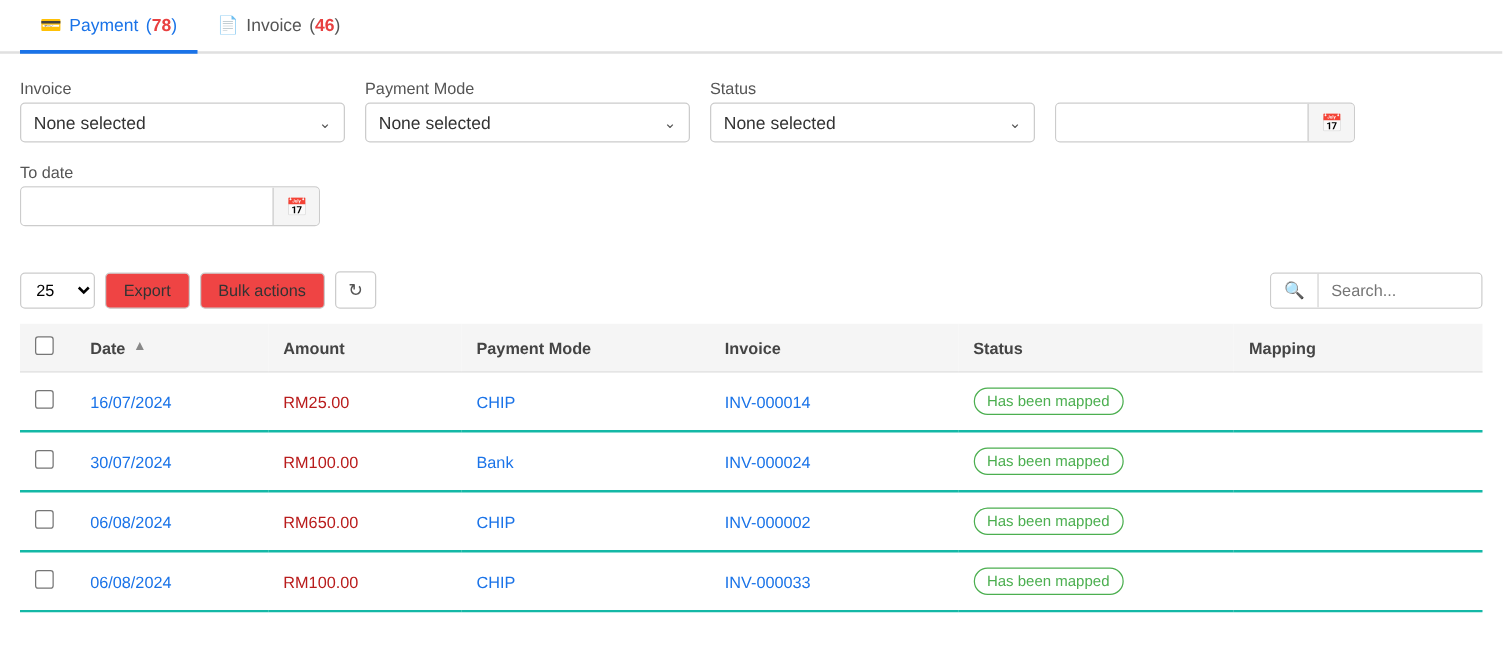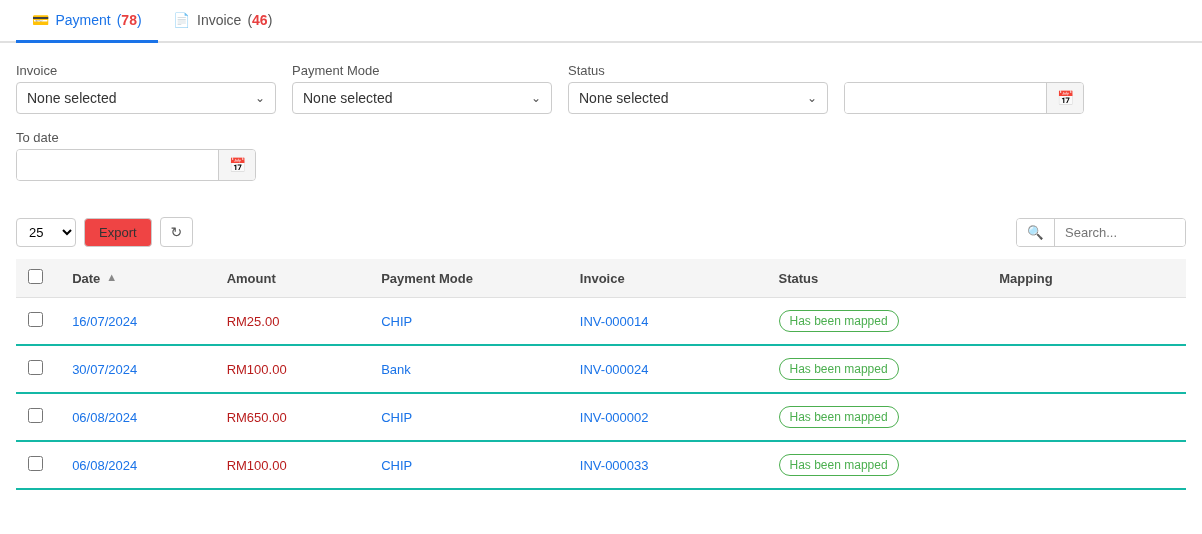--- a/index.html
+++ b/index.html
@@ -233,20 +233,21 @@
 </div>
 
 <div class="toolbar">
   <select class="per-page-select">
     <option>25</option>
     <option>10</option>
     <option>50</option>
     <option>100</option>
   </select>
   <button class="btn">Export</button>
+  <button class="btn">Bulk actions</button>
   <button class="refresh-btn" title="Refresh">↻</button>
   <div class="spacer"></div>
   <div class="search-box">
     <button class="search-icon-btn">🔍</button>
     <input type="text" placeholder="Search..." style="">
   </div>
 </div>
 
 <div class="table-wrapper">
   <table>

